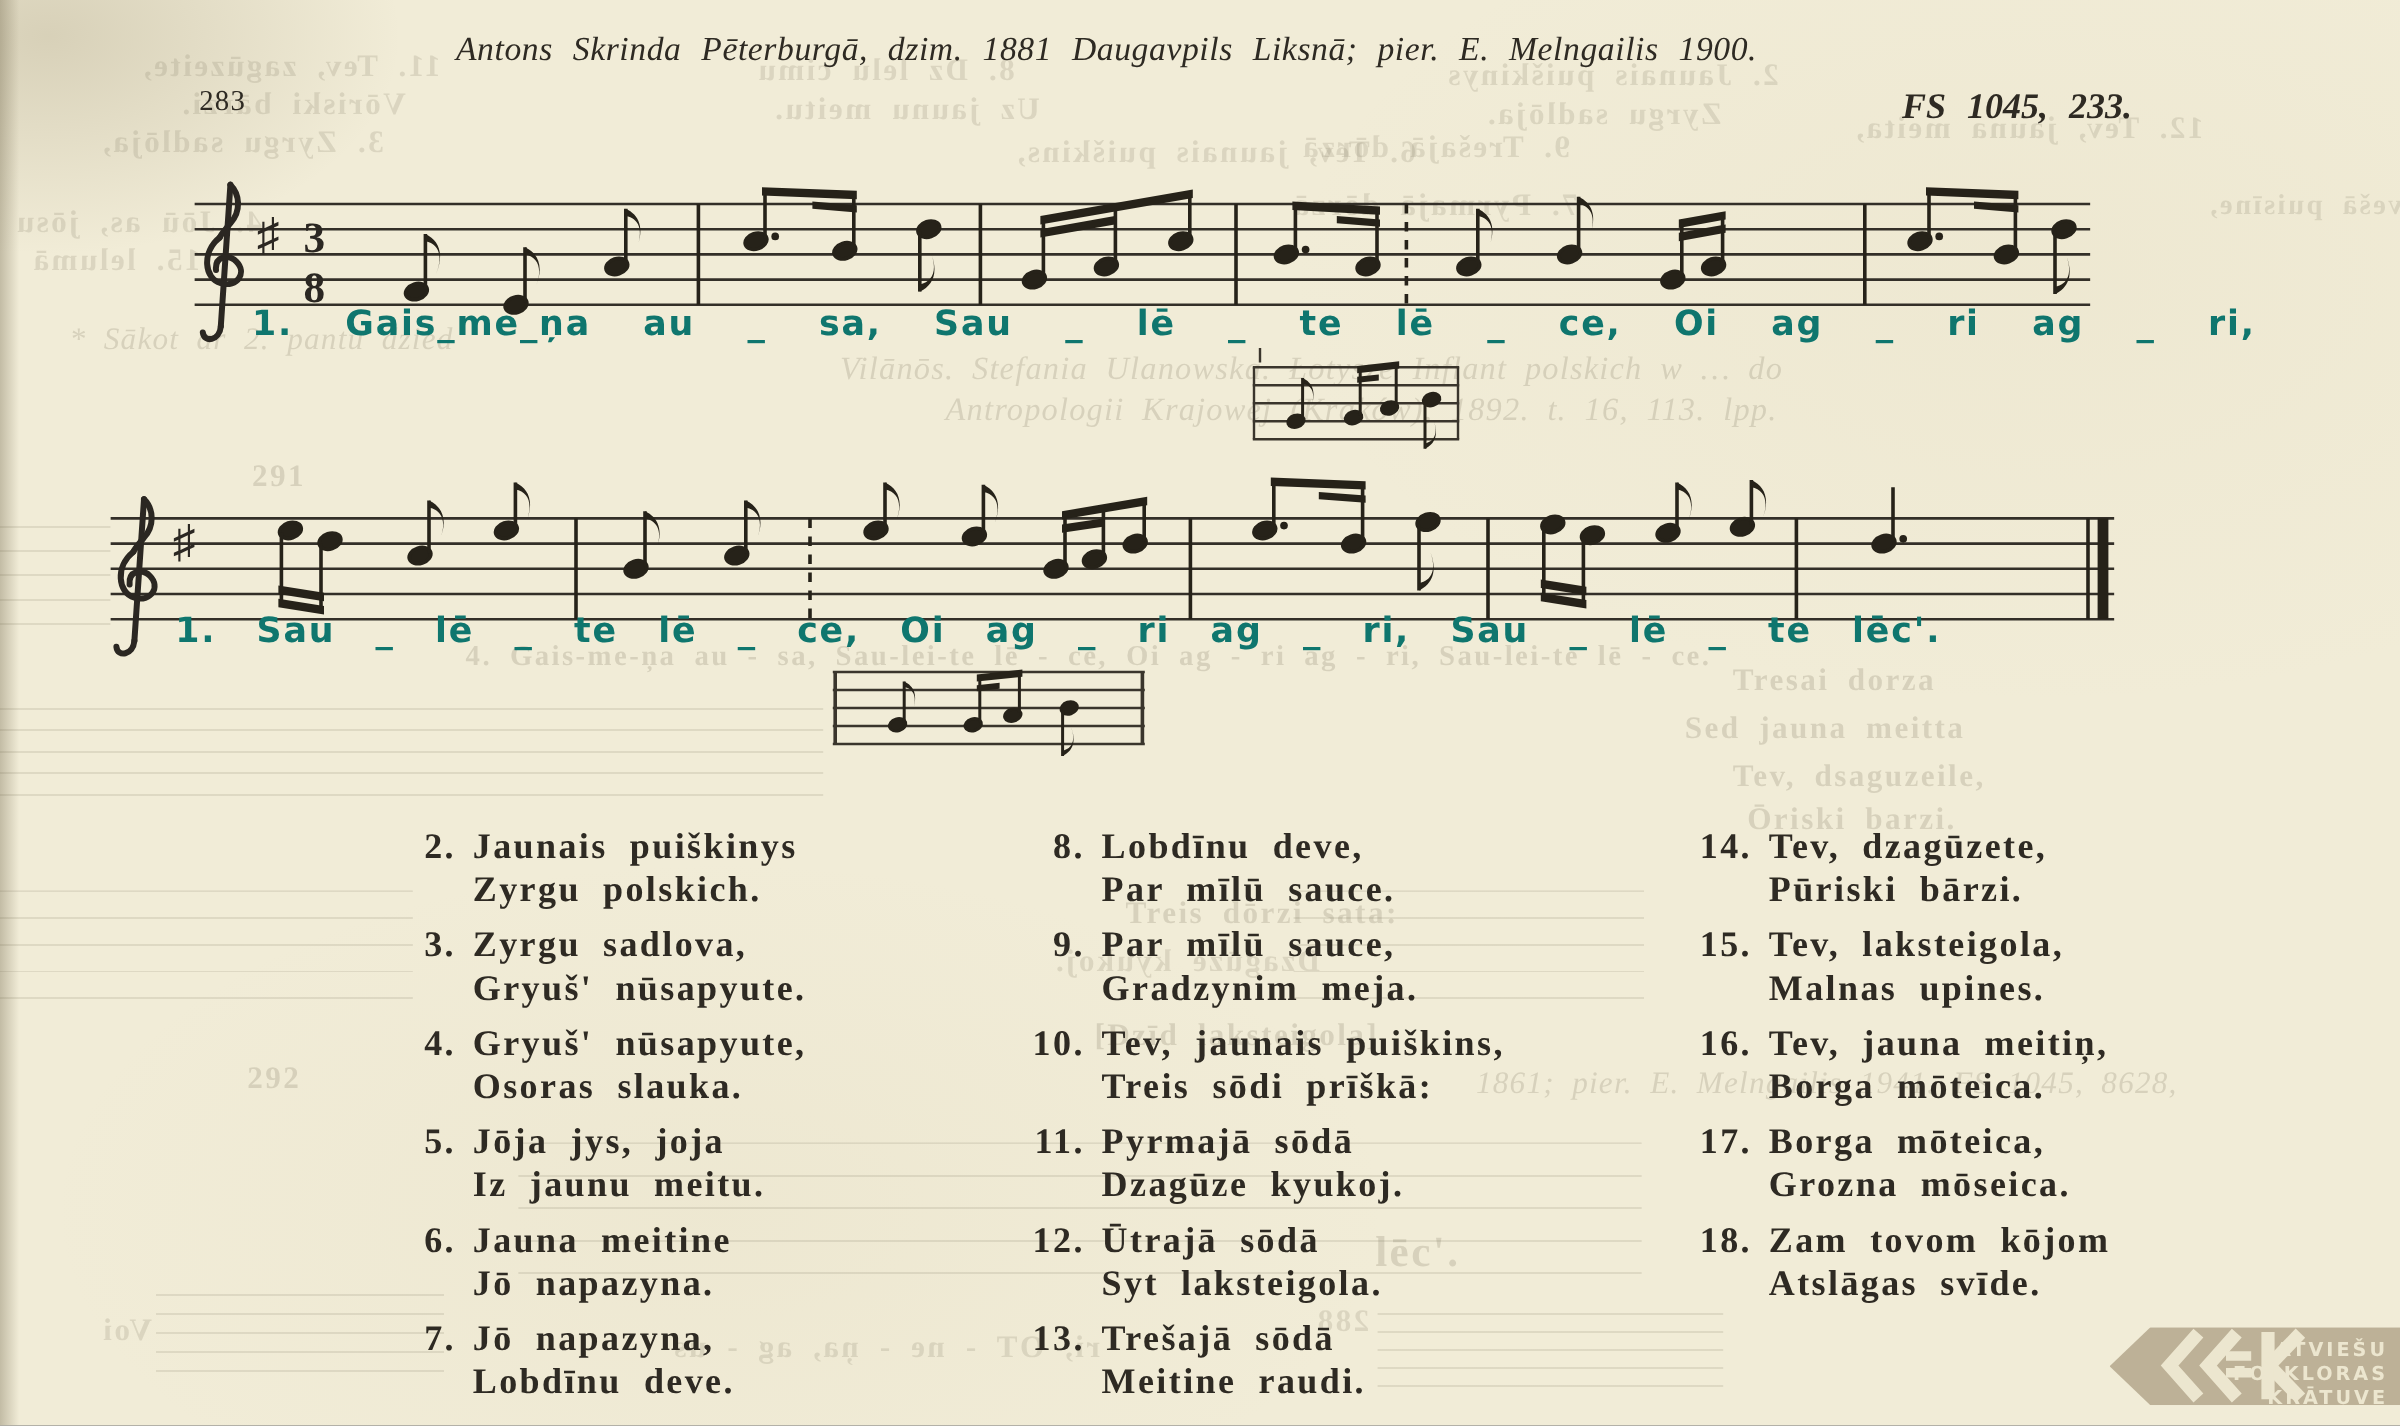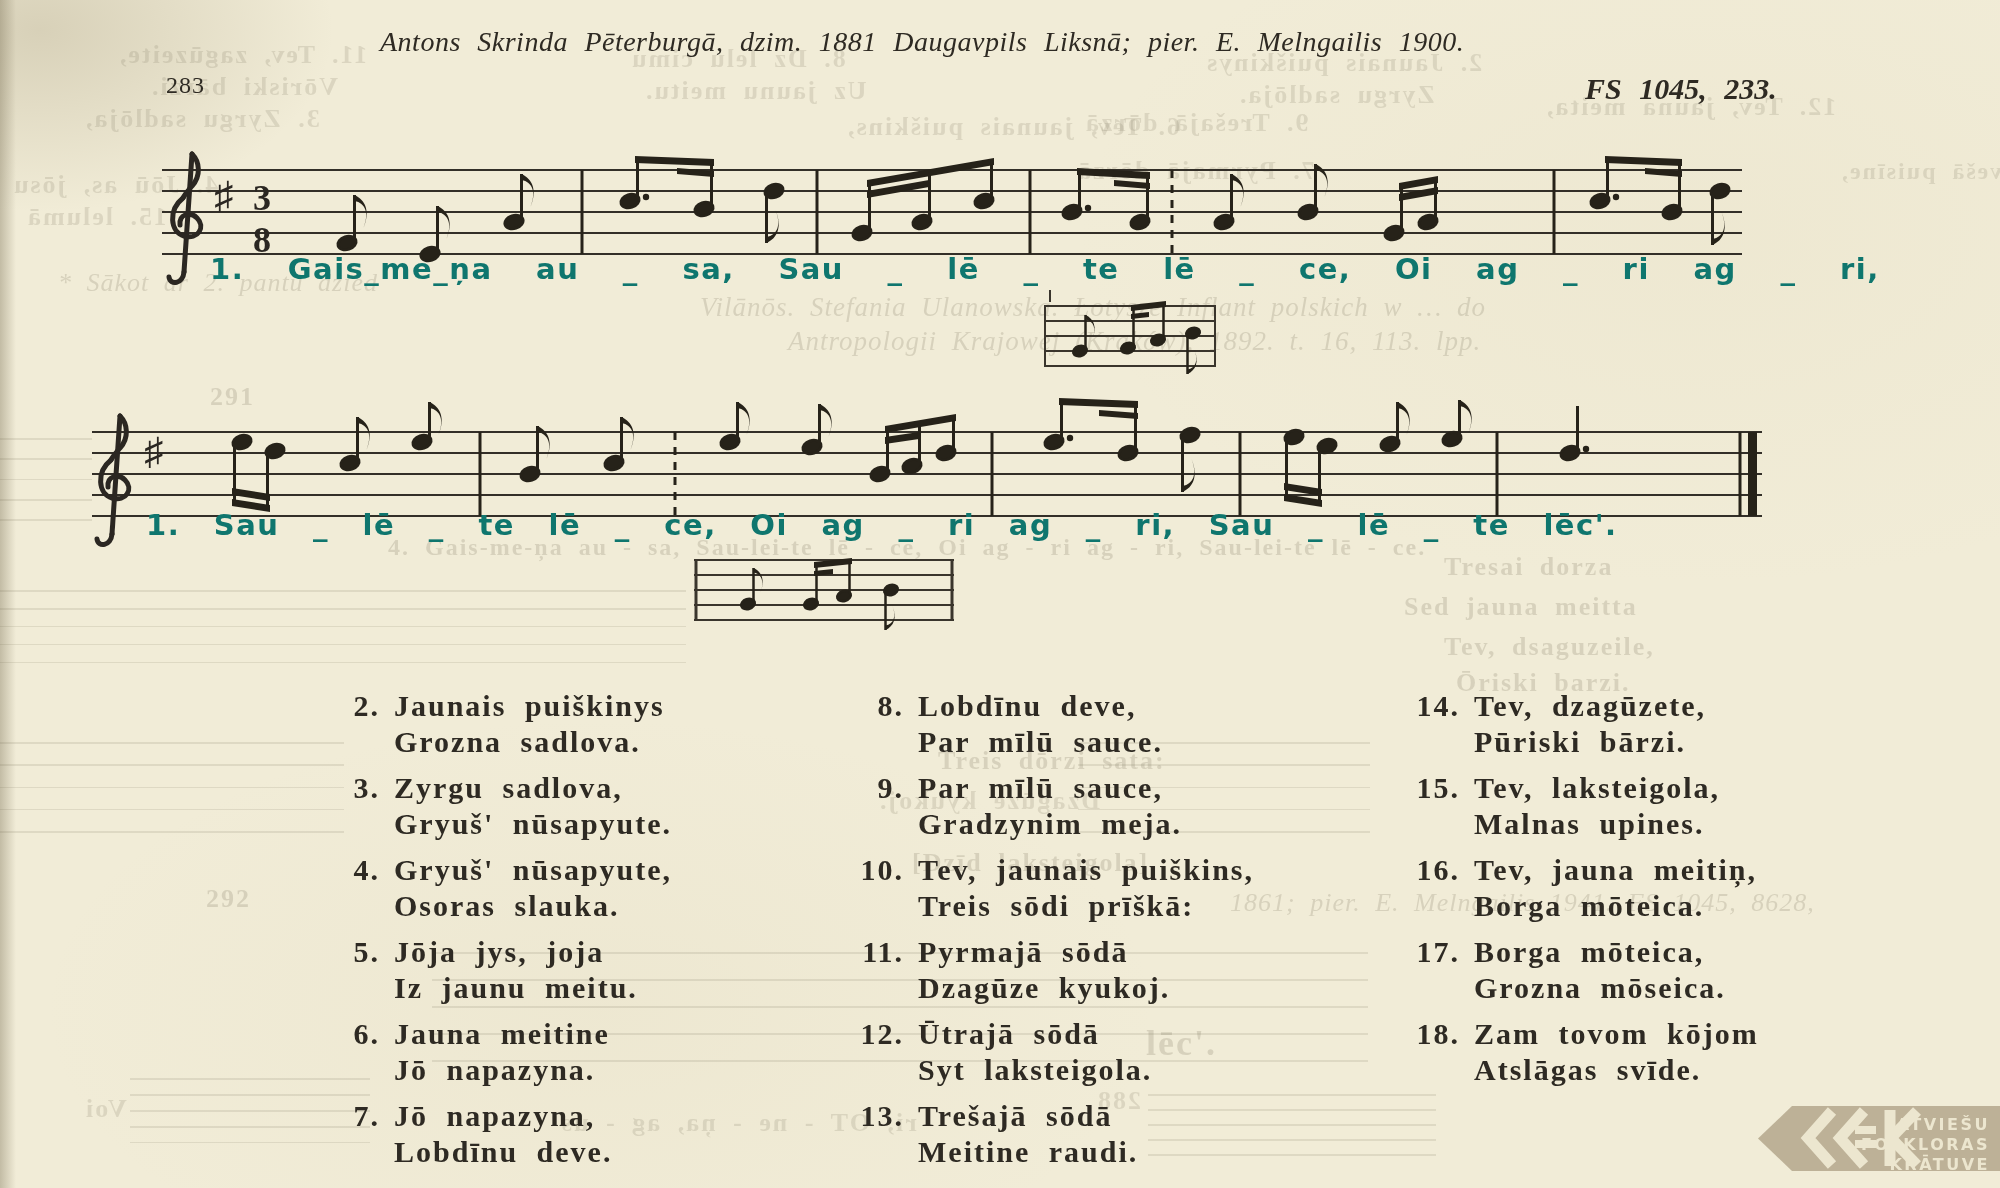--- a/index.html
+++ b/index.html
@@ -347,21 +347,21 @@
           <line x1="199.5" y1="50" x2="199.5" y2="88"></line>
           <use href="#f8d" transform="translate(199.5,88) scale(0.75)" stroke="none"></use>
       </g>
     </svg>
 
     <div class="verse-col col-1" style="left:336px;top:688px">
       <div class="verse">
           <span class="vnum">2.</span>
           <div class="vtext">
             <div>Jaunais puiškinys</div>
-            <div>Grozna sadlova.</div>
+            <div>Zyrgu polskich.</div>
           </div>
         </div>
       <div class="verse">
           <span class="vnum">3.</span>
           <div class="vtext">
             <div>Zyrgu sadlova,</div>
             <div>Gryuš' nūsapyute.</div>
           </div>
         </div>
       <div class="verse">

